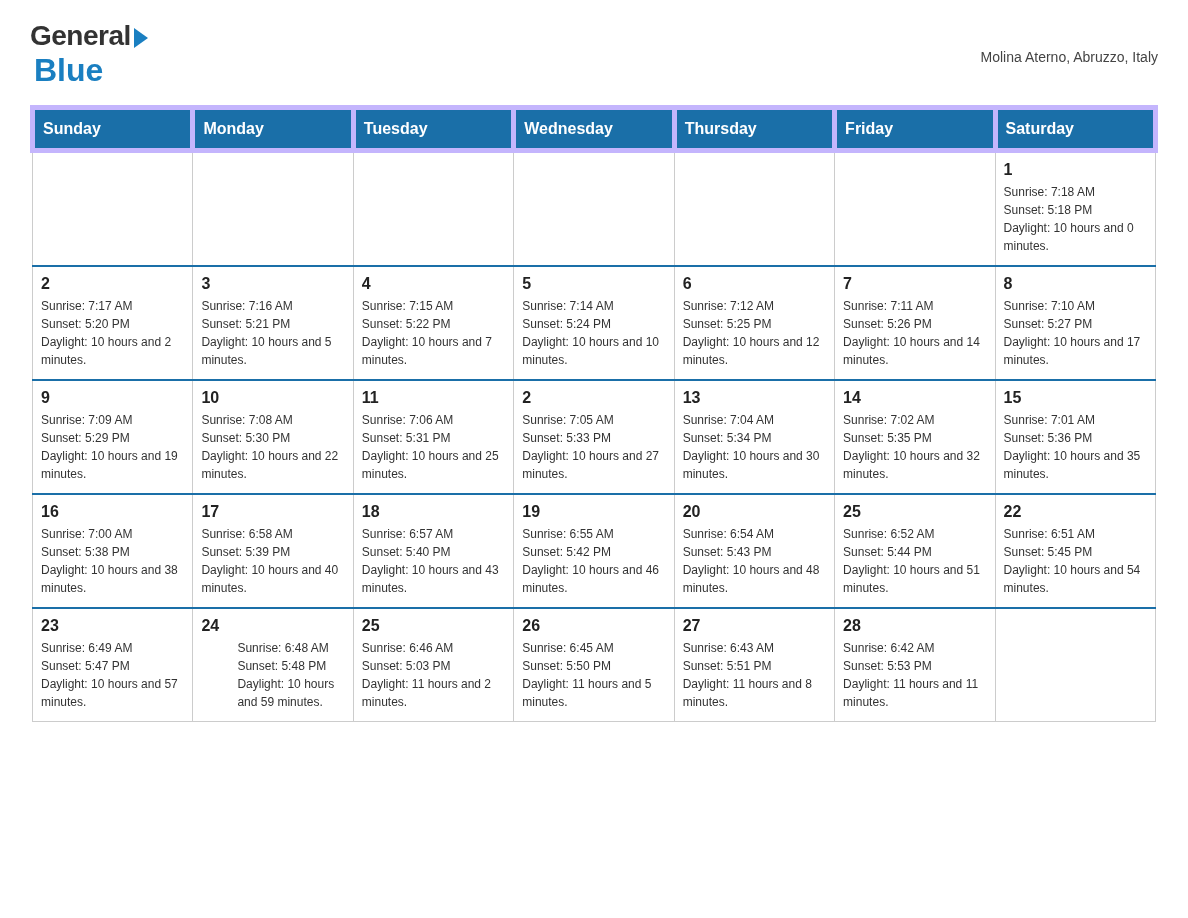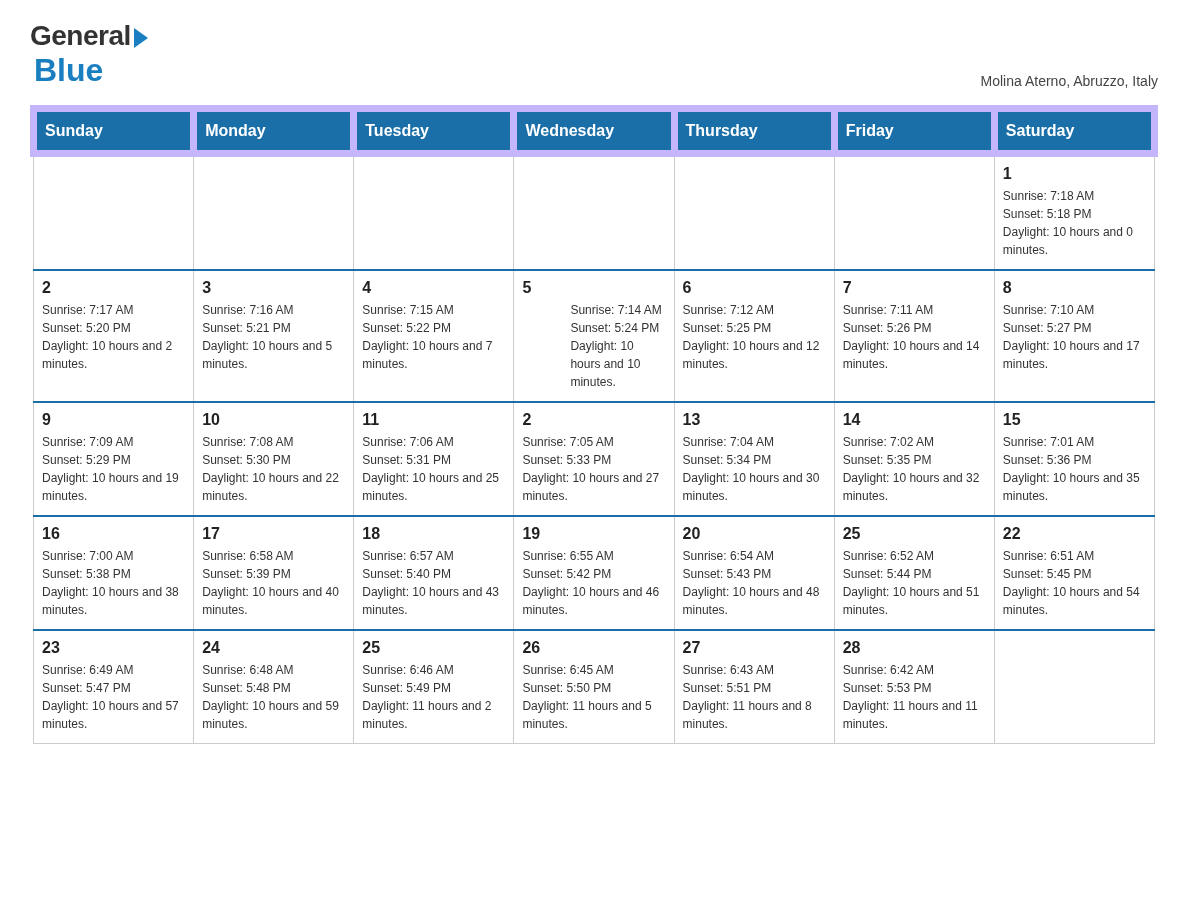--- a/index.html
+++ b/index.html
@@ -6,21 +6,21 @@
     body {
       font-family: Arial, sans-serif;
       background: #fff;
       padding: 20px 30px;
       width: 1188px;
       min-height: 918px;
     }
     .header {
       display: flex;
       justify-content: space-between;
-      align-items: flex-end;
+      align-items: center;
       margin-bottom: 16px;
     }
     .logo {
       display: flex;
       flex-direction: column;
       align-items: flex-start;
     }
     .logo-general {
       font-size: 28px;
       font-weight: bold;
@@ -61,21 +61,21 @@
       border-collapse: collapse;
       margin-top: 10px;
     }
     .calendar th {
       background-color: #1a6fa8;
       color: #fff;
       font-size: 16px;
       font-weight: bold;
       padding: 10px 8px;
       text-align: left;
-      border: 7px solid #c4b5fd;
+      border: 5px solid #c4b5fd;
     }
     .calendar td {
       vertical-align: top;
       padding: 8px 8px 10px 8px;
       border: 1px solid #ccc;
       width: 14.28%;
       min-height: 100px;
     }
     .calendar tr.week-row td {
       border-top: 2px solid #1a6fa8;
@@ -159,21 +159,21 @@
 Daylight: 10 hours and 5 minutes.</div>
         </td>
         <td>
           <span class="day-number">4</span>
           <div class="day-info" style="white-space: pre-line;">Sunrise: 7:15 AM
 Sunset: 5:22 PM
 Daylight: 10 hours and 7 minutes.</div>
         </td>
         <td>
           <span class="day-number">5</span>
-          <div class="day-info" style="white-space: pre-line; margin-left: 48px;">Sunrise: 7:14 AM
+          <div class="day-info" style="white-space: pre-line;">Sunrise: 7:14 AM
 Sunset: 5:24 PM
 Daylight: 10 hours and 10 minutes.</div>
         </td>
         <td>
           <span class="day-number">6</span>
           <div class="day-info" style="white-space: pre-line;">Sunrise: 7:12 AM
 Sunset: 5:25 PM
 Daylight: 10 hours and 12 minutes.</div>
         </td>
         <td>
@@ -279,28 +279,28 @@
       </tr>
       <tr class="week-row">
         <td>
           <span class="day-number">23</span>
           <div class="day-info" style="white-space: pre-line;">Sunrise: 6:49 AM
 Sunset: 5:47 PM
 Daylight: 10 hours and 57 minutes.</div>
         </td>
         <td>
           <span class="day-number">24</span>
-          <div class="day-info" style="white-space: pre-line;">Sunrise: 6:48 AM
+          <div class="day-info" style="white-space: pre-line; margin-left: 36px;">Sunrise: 6:48 AM
 Sunset: 5:48 PM
 Daylight: 10 hours and 59 minutes.</div>
         </td>
         <td>
           <span class="day-number">25</span>
           <div class="day-info" style="white-space: pre-line;">Sunrise: 6:46 AM
-Sunset: 5:49 PM
+Sunset: 5:03 PM
 Daylight: 11 hours and 2 minutes.</div>
         </td>
         <td>
           <span class="day-number">26</span>
           <div class="day-info" style="white-space: pre-line;">Sunrise: 6:45 AM
 Sunset: 5:50 PM
 Daylight: 11 hours and 5 minutes.</div>
         </td>
         <td>
           <span class="day-number">27</span>

